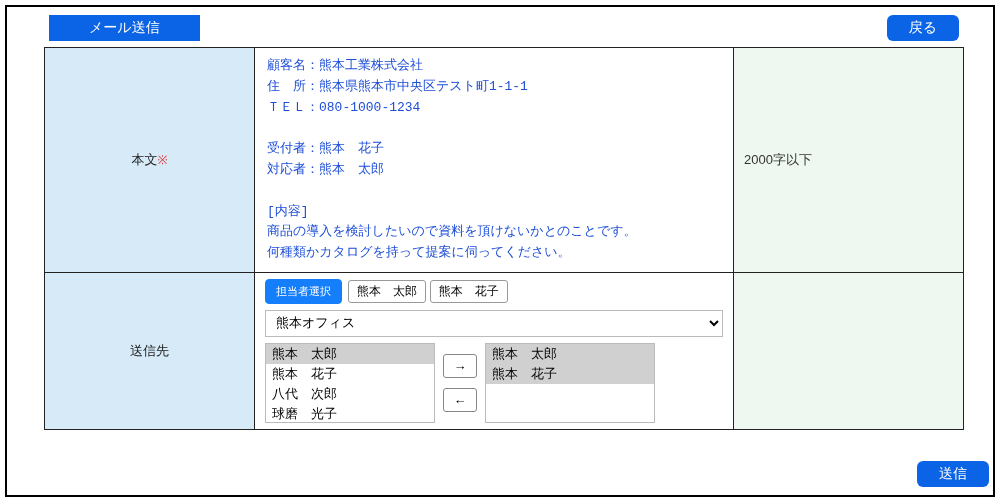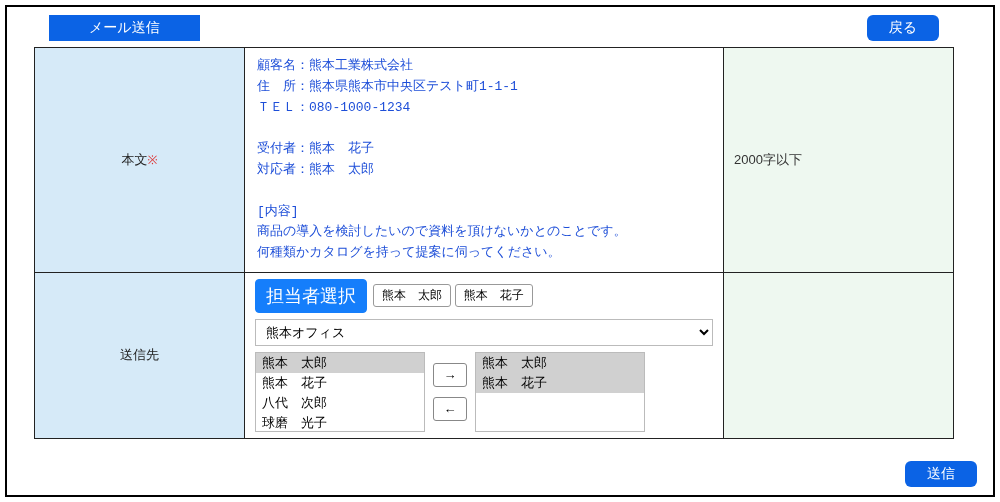--- a/index.html
+++ b/index.html
@@ -8,21 +8,21 @@
     font-size: 13px;
     background: #fff;
     padding: 5px;
     width: 1000px;
     height: 502px;
   }
   .frame {
     border: 2px solid #000;
     width: 990px;
     height: 492px;
-    padding: 8px 24px 8px 12px;
+    padding: 8px 4px 8px 12px;
     position: relative;
   }
   .topbar {
     display: flex;
     justify-content: space-between;
     margin-bottom: 6px;
     padding: 0 30px;
   }
   .title-chip {
     background: #0b63e5;
@@ -35,21 +35,21 @@
     color: #fff;
     border: none;
     padding: 4px 18px;
     font-size: 14px;
     cursor: pointer;
     border-radius: 6px;
   }
   .btn-back { padding: 4px 22px; }
   .btn-send {
     position: absolute;
-    right: 16px;
+    right: 4px;
     bottom: 8px;
     padding: 4px 22px;
   }
   table.form {
     width: 920px;
     margin: 0 auto;
     border-collapse: collapse;
     table-layout: fixed;
   }
   table.form td {
@@ -85,38 +85,38 @@
     padding: 2px 2px;
     font-family: Liberation Mono, monospace;
   }
   .picker-row { margin-bottom: 6px; display:flex; align-items:center; gap:6px;}
   .picker-btn {
     background: #157efb;
     color: #fff;
     border: 1px solid #157efb;
     border-radius: 4px;
     padding: 4px 10px;
-    font-size: 18px;
+    font-size: 11px;
     cursor: pointer;
   }
   .chip {
     display: inline-block;
     border: 1px solid #999;
     border-radius: 3px;
     padding: 2px 8px;
     font-size: 12px;
     background: #fff;
   }
   .office-select {
     width: 100%;
     border: 1px solid #bbb;
     padding: 4px 6px;
     font-size: 13px;
     margin-bottom: 6px;
-    font-family: Liberation Sans, sans-serif;
+    font-family: Liberation Mono, monospace;
     background:#fff;
   }
   .dual-list { display: flex; align-items: center; gap: 8px; }
   .listbox {
     width: 170px;
     height: 80px;
     border: 1px solid #bbb;
     overflow-y: scroll;
     font-size: 13px;
     background:#fff;

